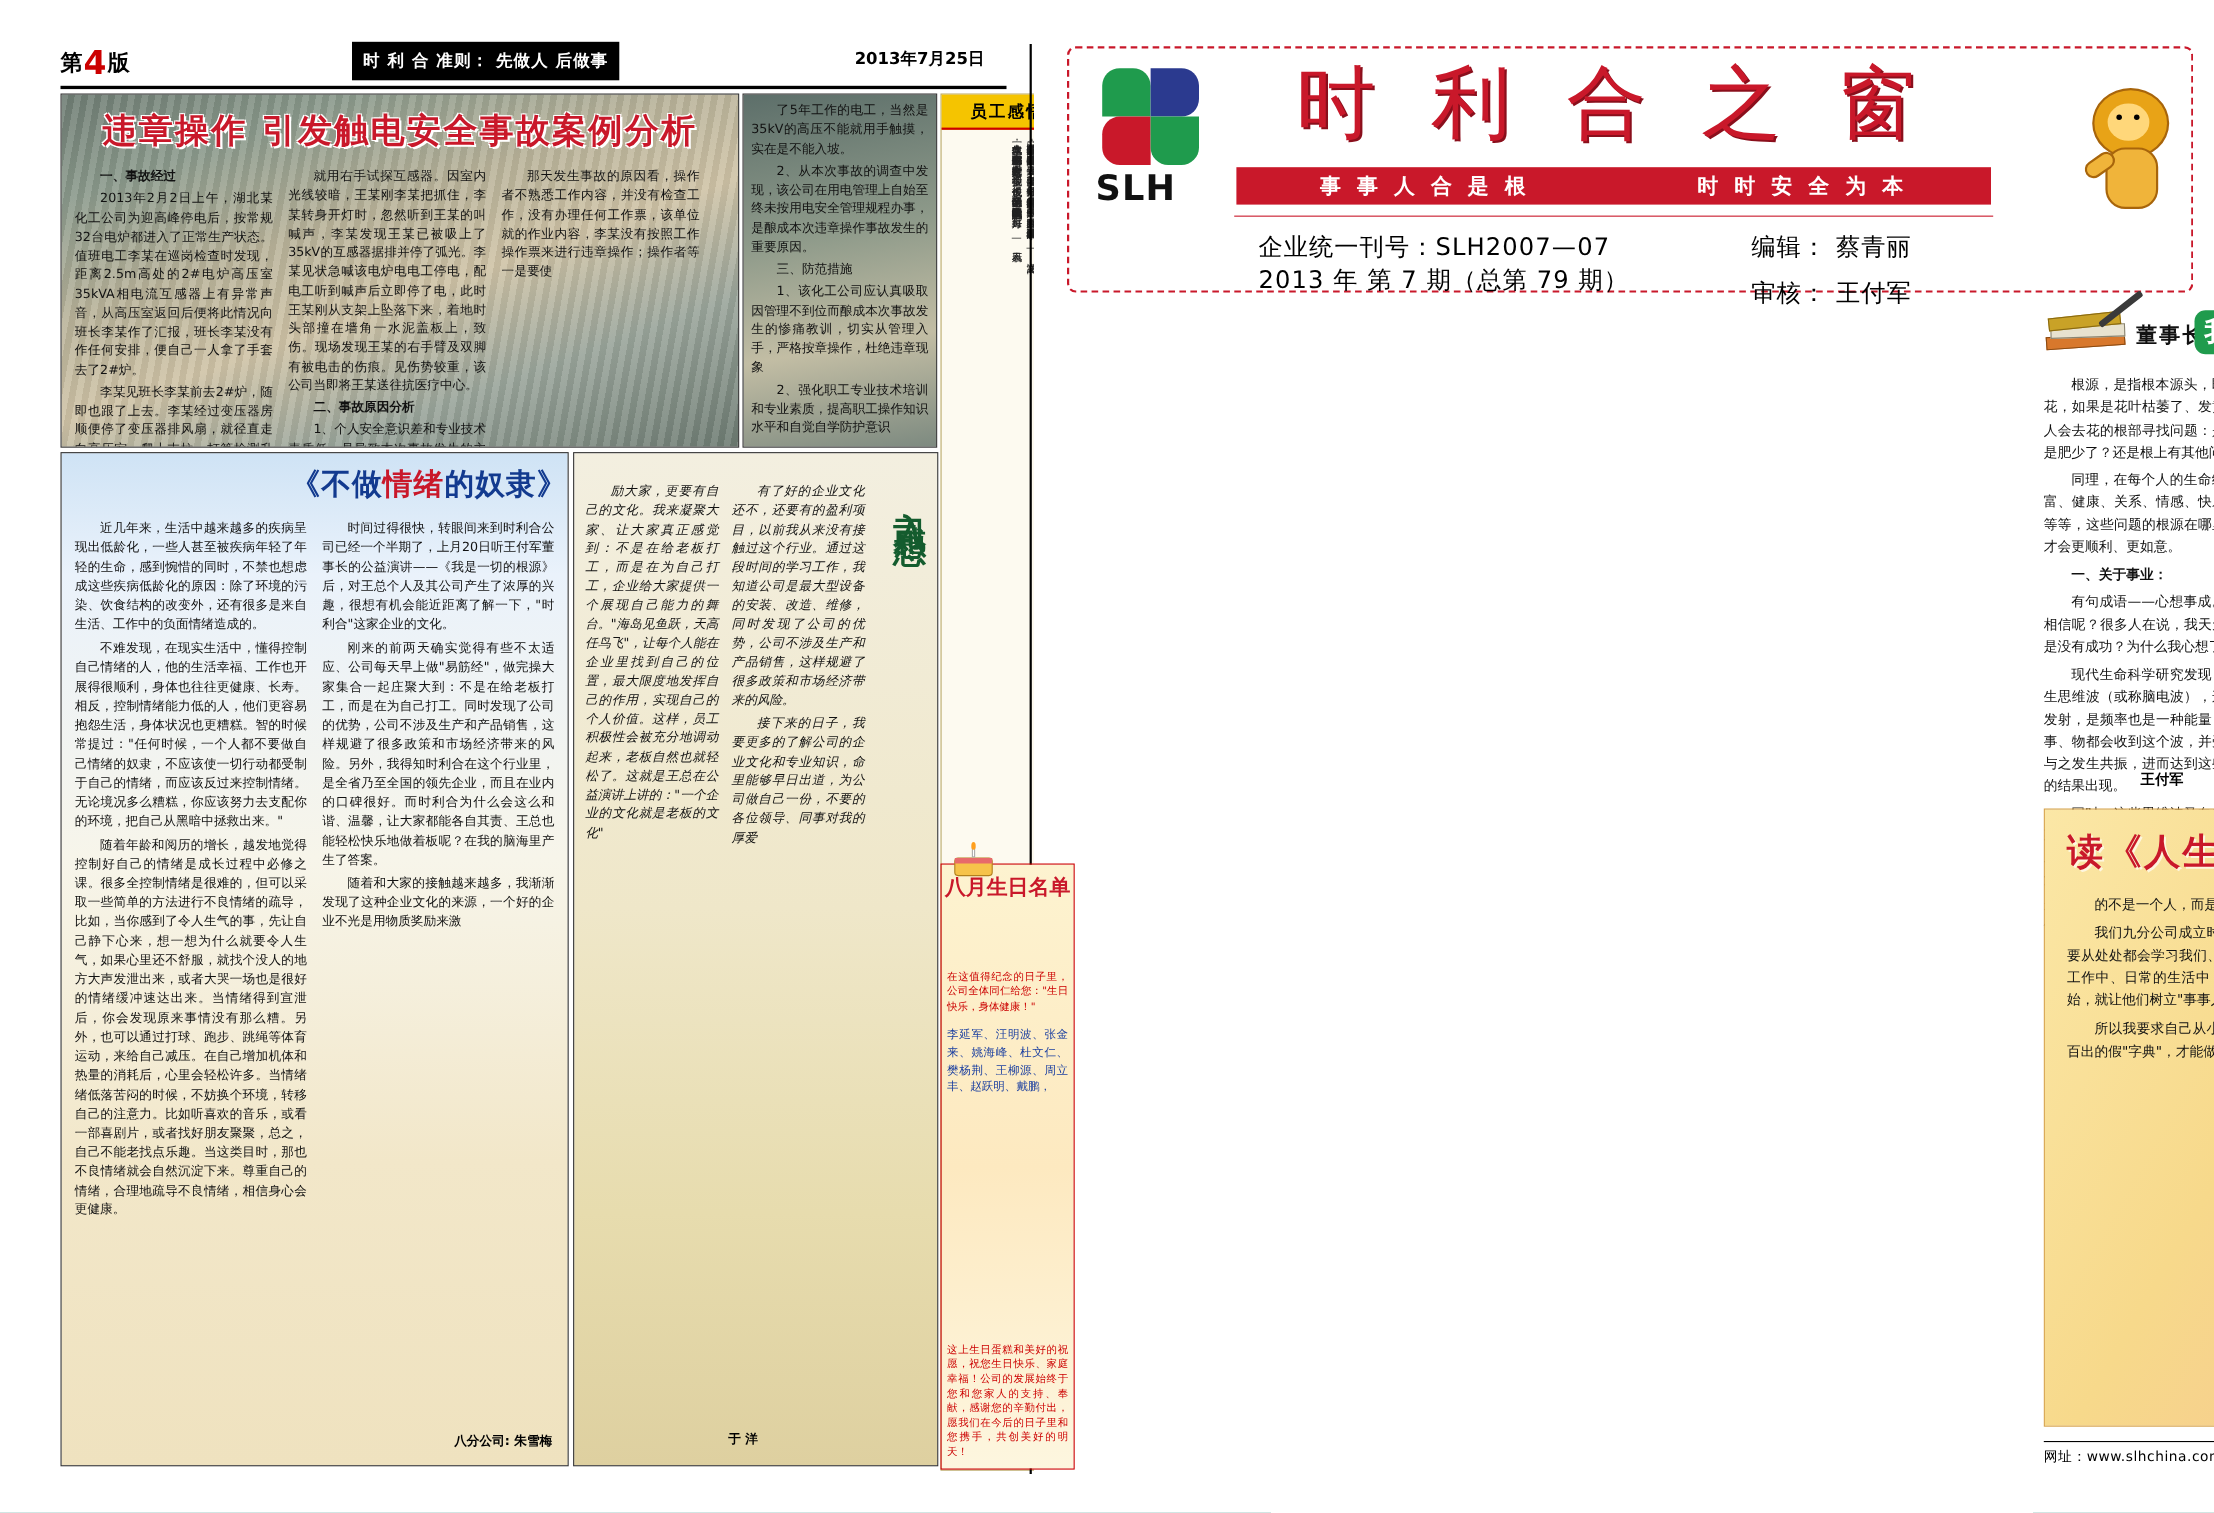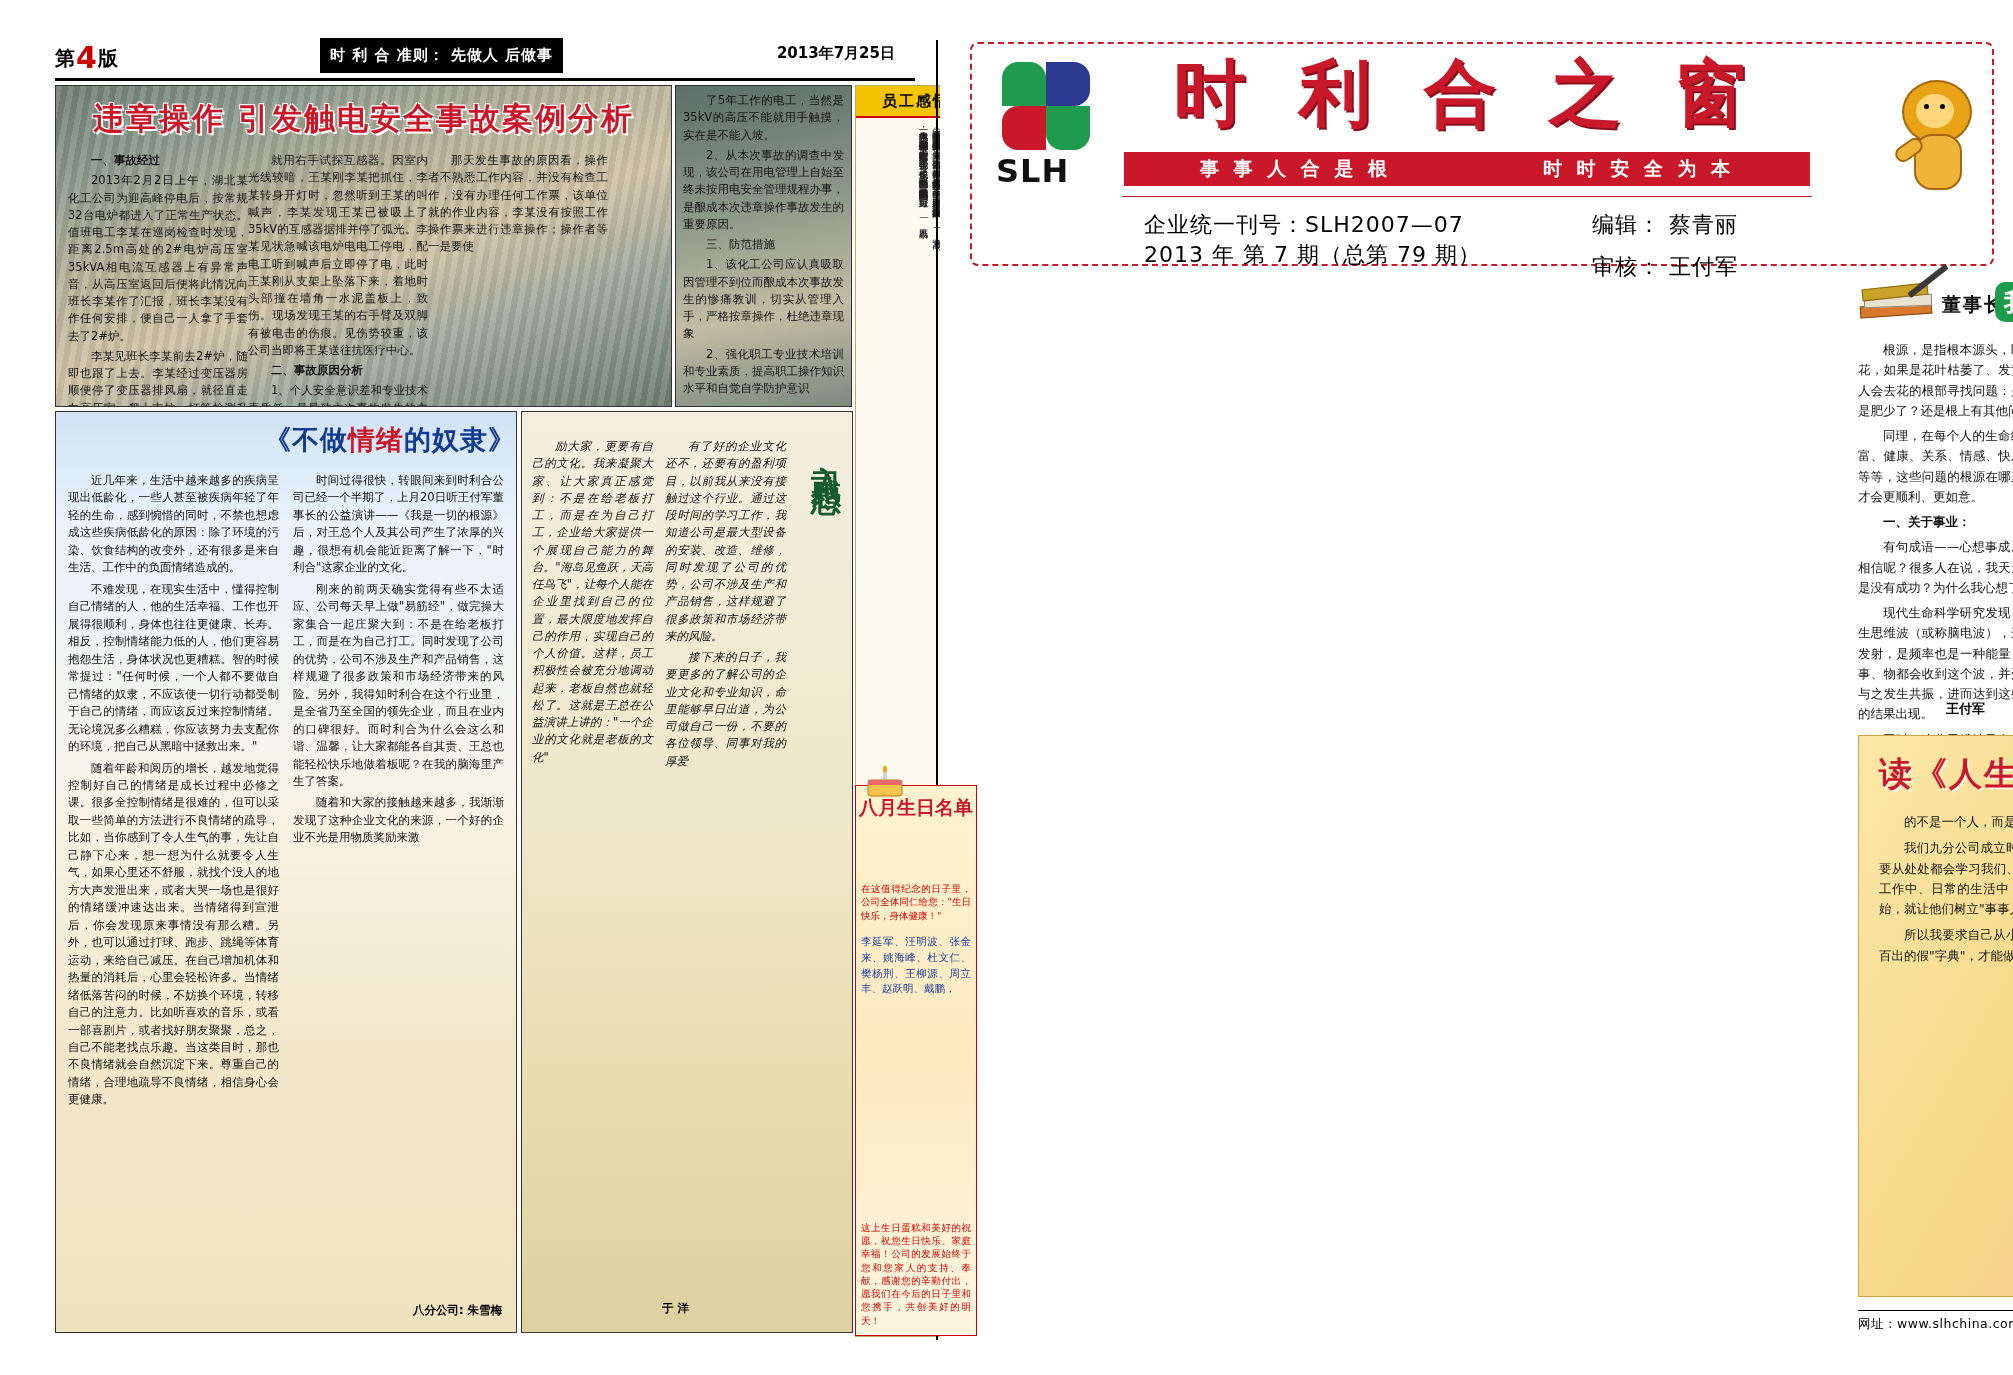--- a/index.html
+++ b/index.html
@@ -19,21 +19,21 @@
 
   
   .art-top{position:absolute;left:0;top:0;width:615px;height:320px;
     background:linear-gradient(160deg,#6f7d74 0%,#8b9a8c 18%,#b9b39a 38%,#cfc3a6 55%,#9aa59b 75%,#6d7b72 100%);
     border:1px solid #333;overflow:hidden;}
   .art-top:after{content:"";position:absolute;inset:0;
     background:repeating-linear-gradient(100deg,rgba(255,255,255,0.10) 0 6px,rgba(0,0,0,0.05) 6px 12px);}
   .art-title{position:absolute;left:10px;top:12px;width:595px;text-align:center;
     font-family:"DejaVu Sans","Liberation Sans",sans-serif;font-size:31px;font-weight:bold;color:#c9182a;
     letter-spacing:2px;text-shadow:2px 2px 0 #fff,-1px -1px 0 #fff,1px -1px 0 #fff,-1px 1px 0 #fff;z-index:3;}
-  .art-cols{position:absolute;left:12px;top:66px;width:592px;height:246px;z-index:3;display:flex;gap:0;}
+  .art-cols{position:absolute;left:12px;top:66px;width:592px;height:246px;z-index:3;display:flex;gap:14px;}
   .art-col{width:180px;font-size:11.5px;line-height:1.5;color:#111;text-align:justify;}
   .art-col p{margin:0 0 3px 0;text-indent:2em;}
   .art-col .sub{font-weight:bold;text-indent:2em;}
 
   
   .art-top-right{position:absolute;left:620px;top:0;width:175px;height:320px;
     background:linear-gradient(170deg,#5d6f6a,#8e9a8a 40%,#c2bda4 70%,#7d8a80);border:1px solid #333;overflow:hidden;}
   .art-top-right .txt{position:relative;z-index:3;padding:6px 7px;font-size:11.5px;line-height:1.5;text-align:justify;color:#111;}
   .art-top-right .txt p{margin:0 0 3px;text-indent:2em;}
 
@@ -80,21 +80,21 @@
   
   .right-page{position:absolute;left:940px;top:0;width:1073px;height:1375px;background:#fff;}
   .mast{position:absolute;left:30px;top:42px;width:1020px;height:220px;border:2px dashed #c9182a;border-radius:8px;background:#fff;}
   .logo{position:absolute;left:16px;top:12px;width:120px;height:120px;}
   .logo .sq{position:absolute;}
   .logo .s1{left:14px;top:6px;width:44px;height:44px;background:#1f9b4d;border-radius:16px 16px 0 0;}
   .logo .s2{left:58px;top:6px;width:44px;height:44px;background:#2b3a8f;border-radius:0 16px 16px 0;}
   .logo .s3{left:14px;top:50px;width:44px;height:44px;background:#c9182a;border-radius:16px 0 0 16px;}
   .logo .s4{left:58px;top:50px;width:44px;height:44px;background:#1f9b4d;border-radius:0 0 16px 16px;}
   .logo .slh{position:absolute;left:8px;top:96px;font-size:32px;font-weight:bold;color:#111;letter-spacing:1px;}
-  .mast-title{position:absolute;left:150px;top:10px;width:690px;text-align:center;font-size:72px;font-weight:bold;
+  .mast-title{position:absolute;left:150px;top:10px;width:690px;text-align:center;font-size:72px;font-weight:normal;
     color:#c9182a;letter-spacing:14px;line-height:1.1;
     text-shadow:2px 2px 0 #8a0f1c;}
   .mast-slogan{position:absolute;left:152px;top:108px;width:686px;height:34px;background:#c9182a;color:#fff;
     font-size:19px;font-weight:bold;letter-spacing:4px;display:flex;align-items:center;justify-content:space-around;}
   .mast-line{position:absolute;left:150px;top:152px;width:690px;height:1px;background:#c9182a;}
   .mast-meta{position:absolute;left:150px;top:164px;width:700px;height:60px;font-size:22px;font-weight:normal;}
   .mast-meta .r1{position:absolute;left:22px;top:2px;letter-spacing:1px;}
   .mast-meta .r2{position:absolute;left:22px;top:32px;letter-spacing:1px;}
   .mast-meta .e1{position:absolute;left:470px;top:2px;letter-spacing:1px;}
   .mast-meta .e2{position:absolute;left:470px;top:32px;letter-spacing:1px;margin-top:12px;}

